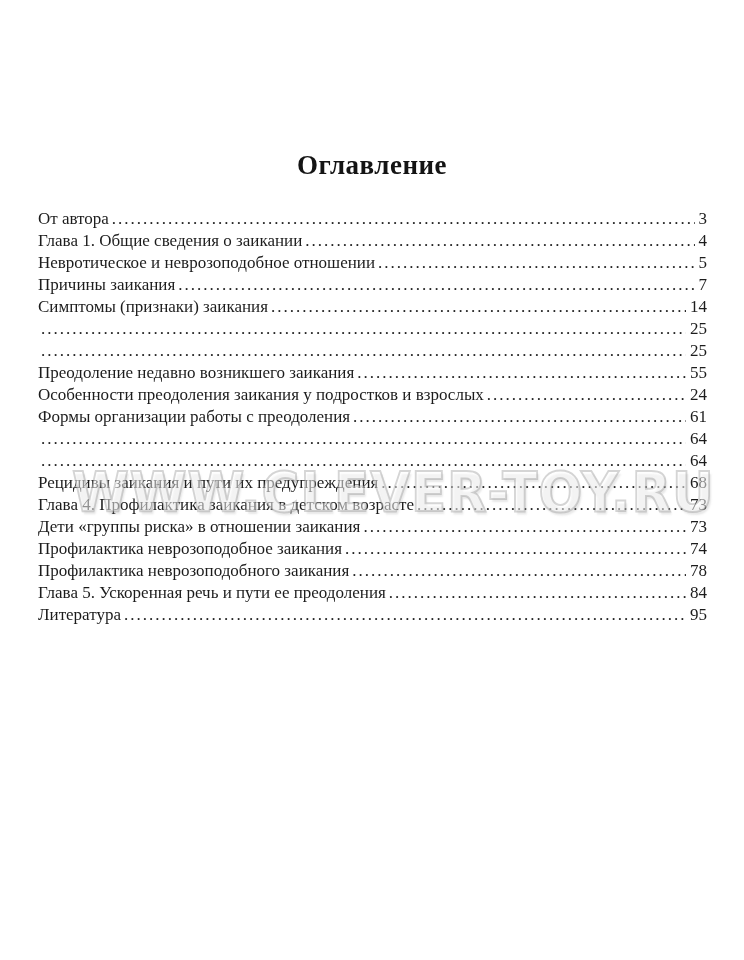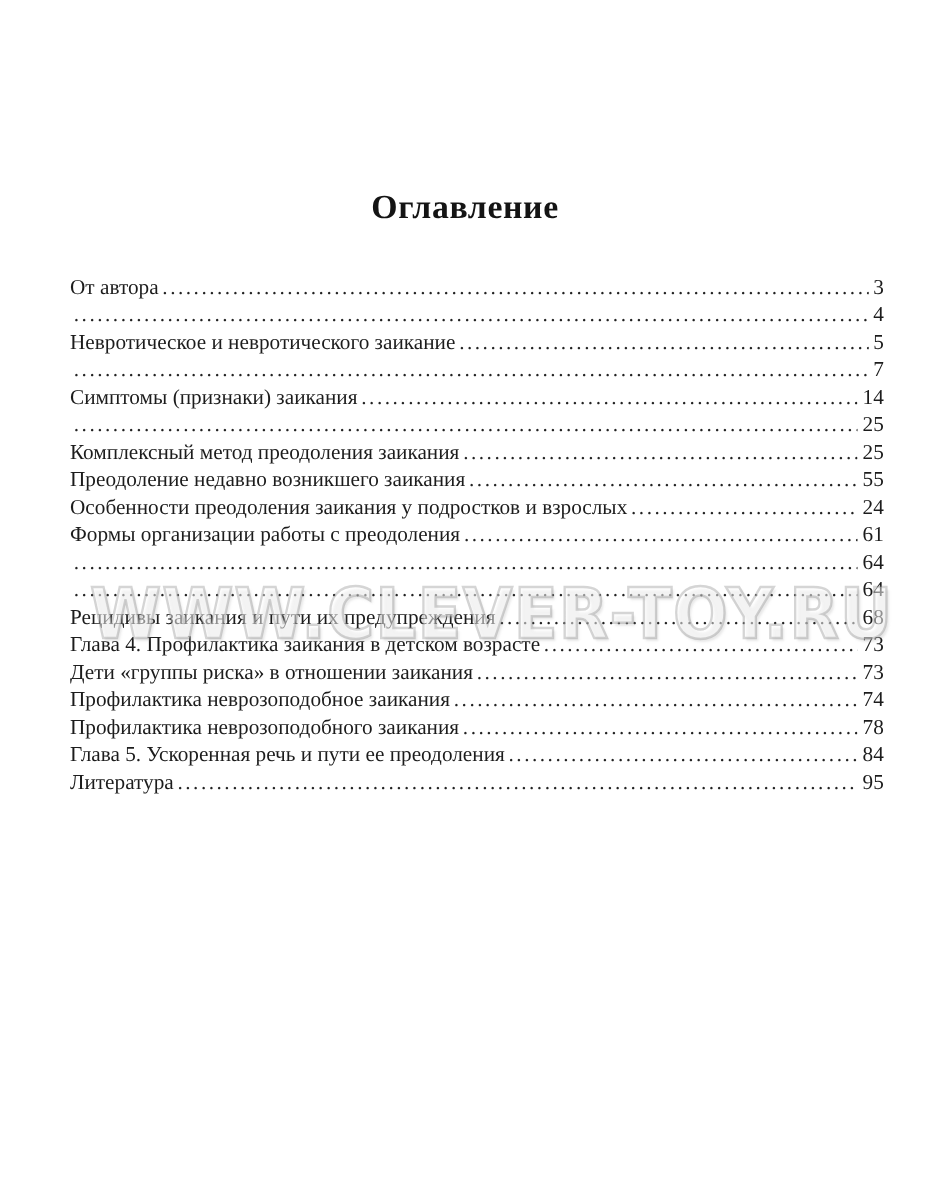--- a/index.html
+++ b/index.html
@@ -19,24 +19,23 @@
     position: absolute;
     top: 150px; left: 0; right: 0;
     text-align: center;
     font-size: 27px;
     font-weight: bold;
     letter-spacing: 0.5px;
     color: #141414;
   }
   .toc {
     position: absolute;
-    top: 219px;
+    top: 208px;
     left: 38px;
     right: 37px;
-    margin-left: 18px;
   }
   .toc-row {
     display: flex;
     align-items: baseline;
     height: 22px;
     font-size: 17px;
     line-height: 22px;
     white-space: nowrap;
   }
   .toc-row .entry-title {
@@ -80,43 +79,44 @@
 
   <h1 class="page-title">Оглавление</h1>
 
   <div class="toc">
       <div class="toc-row">
     <span class="entry-title">От автора</span>
     <span class="leader">............................................................................................................................................................................................................................</span>
     <span class="pagenum">3</span>
   </div>
       <div class="toc-row">
+    <span class="entry-title">Глава 1. Общие сведения о заикании</span>
     <span class="leader">............................................................................................................................................................................................................................</span>
     <span class="pagenum">4</span>
   </div>
       <div class="toc-row">
-    <span class="entry-title">Невротическое и невротического заикание</span>
+    <span class="entry-title">Невротическое и неврозоподобное отношении</span>
     <span class="leader">............................................................................................................................................................................................................................</span>
     <span class="pagenum">5</span>
   </div>
       <div class="toc-row">
+    <span class="entry-title">Причины заикания</span>
     <span class="leader">............................................................................................................................................................................................................................</span>
     <span class="pagenum">7</span>
   </div>
       <div class="toc-row">
     <span class="entry-title">Симптомы (признаки) заикания</span>
     <span class="leader">............................................................................................................................................................................................................................</span>
     <span class="pagenum">14</span>
   </div>
       <div class="toc-row">
     <span class="leader">............................................................................................................................................................................................................................</span>
     <span class="pagenum">25</span>
   </div>
       <div class="toc-row">
-    <span class="entry-title">Комплексный метод преодоления заикания</span>
     <span class="leader">............................................................................................................................................................................................................................</span>
     <span class="pagenum">25</span>
   </div>
       <div class="toc-row">
     <span class="entry-title">Преодоление недавно возникшего заикания</span>
     <span class="leader">............................................................................................................................................................................................................................</span>
     <span class="pagenum">55</span>
   </div>
       <div class="toc-row">
     <span class="entry-title">Особенности преодоления заикания у подростков и взрослых</span>

